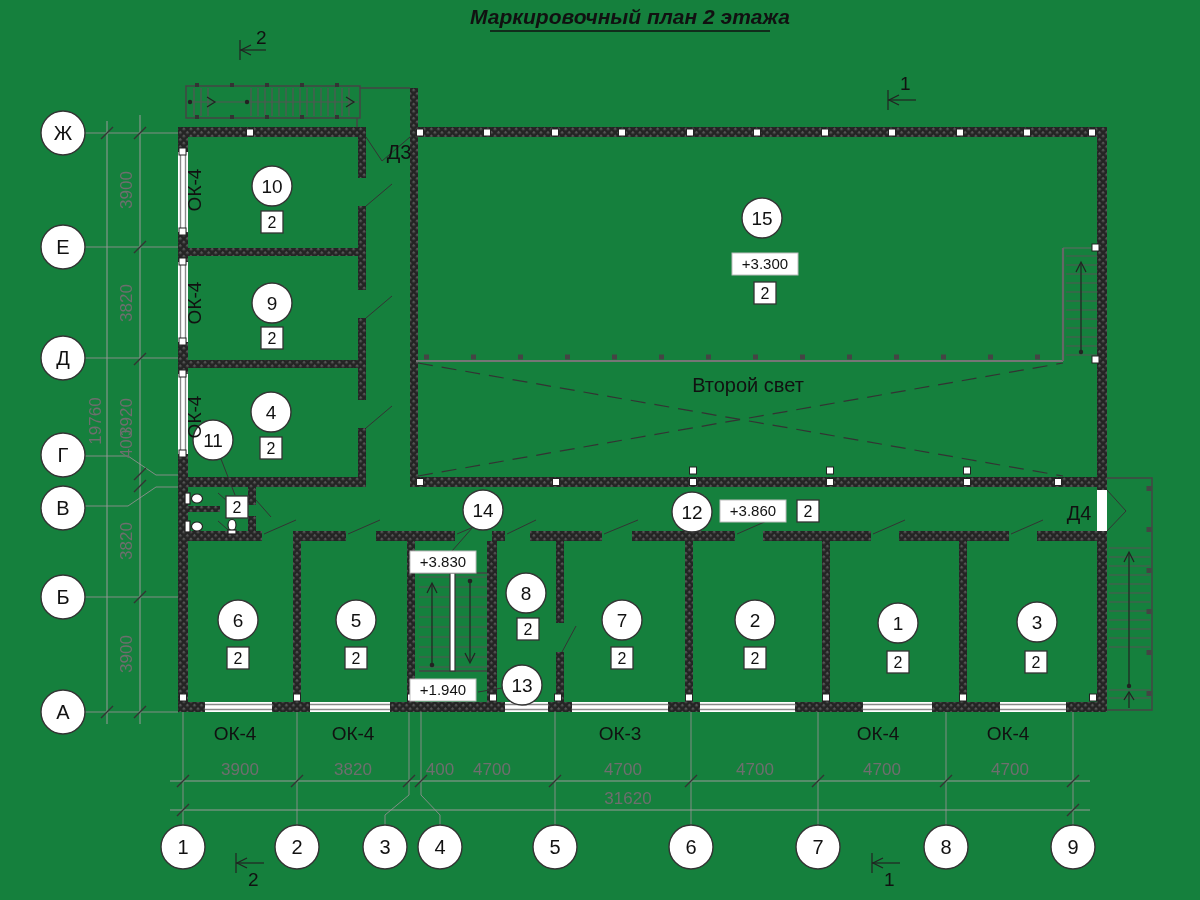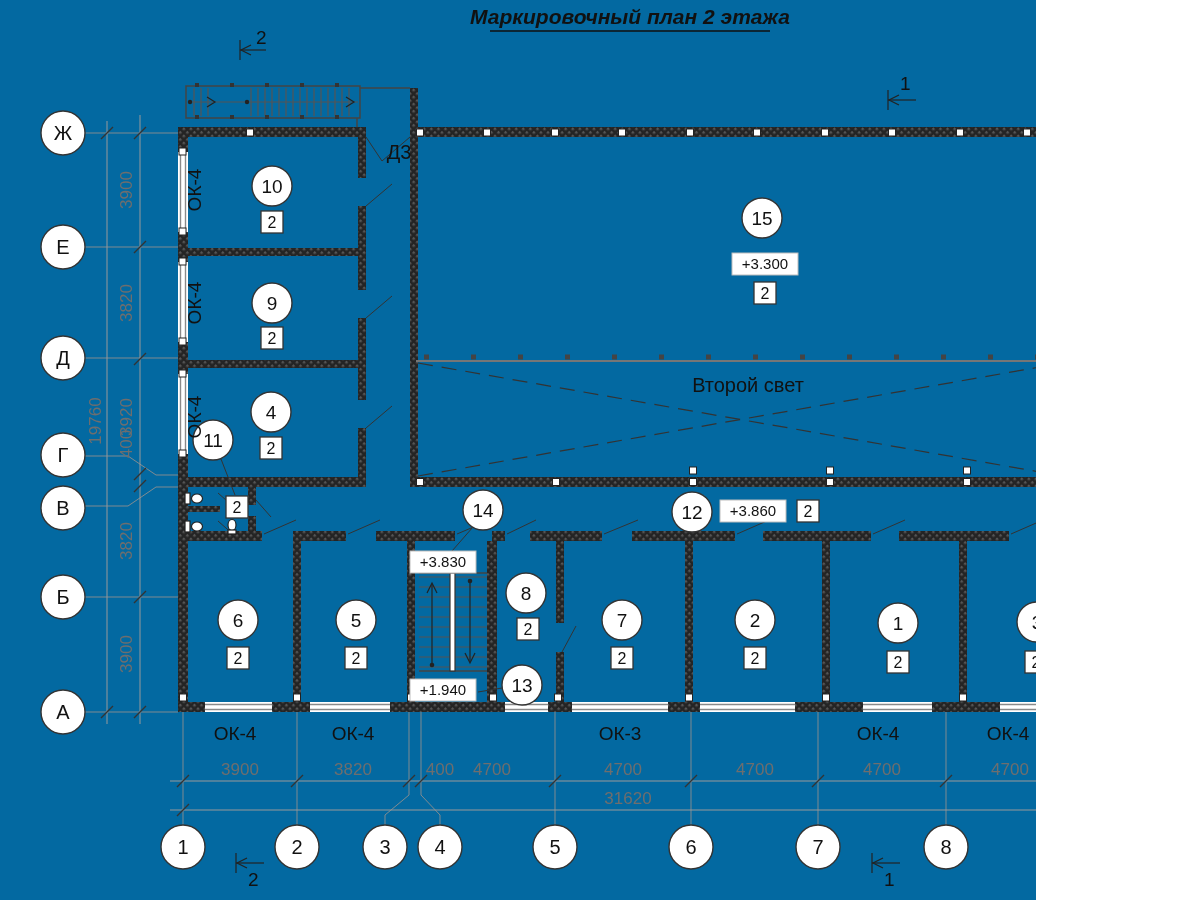--- a/index.html
+++ b/index.html
@@ -1,16 +1,16 @@
 <!DOCTYPE html>
 <html><head>
 <meta charset="utf-8">
 <style>
   html,body{margin:0;padding:0;background:#ffffff;}
-  #canvas{position:relative;width:1036px;height:900px;background:#0369a1;overflow:hidden;}
+  #canvas{position:relative;width:1200px;height:900px;background:#15803d;overflow:hidden;}
   svg{position:absolute;left:0;top:0;}
   text{font-family:"Liberation Sans","DejaVu Sans",sans-serif;fill:#111;}
   .title{font-size:21px;font-style:italic;font-weight:bold;}
   .axis{font-size:20px;}
   .room{font-size:19px;}
   .type{font-size:16px;}
   .lvl{font-size:15px;}
   .dim{font-size:17px;fill:#6e6e6e;}
   .ok{font-size:19px;}
   .door{font-size:20px;}

